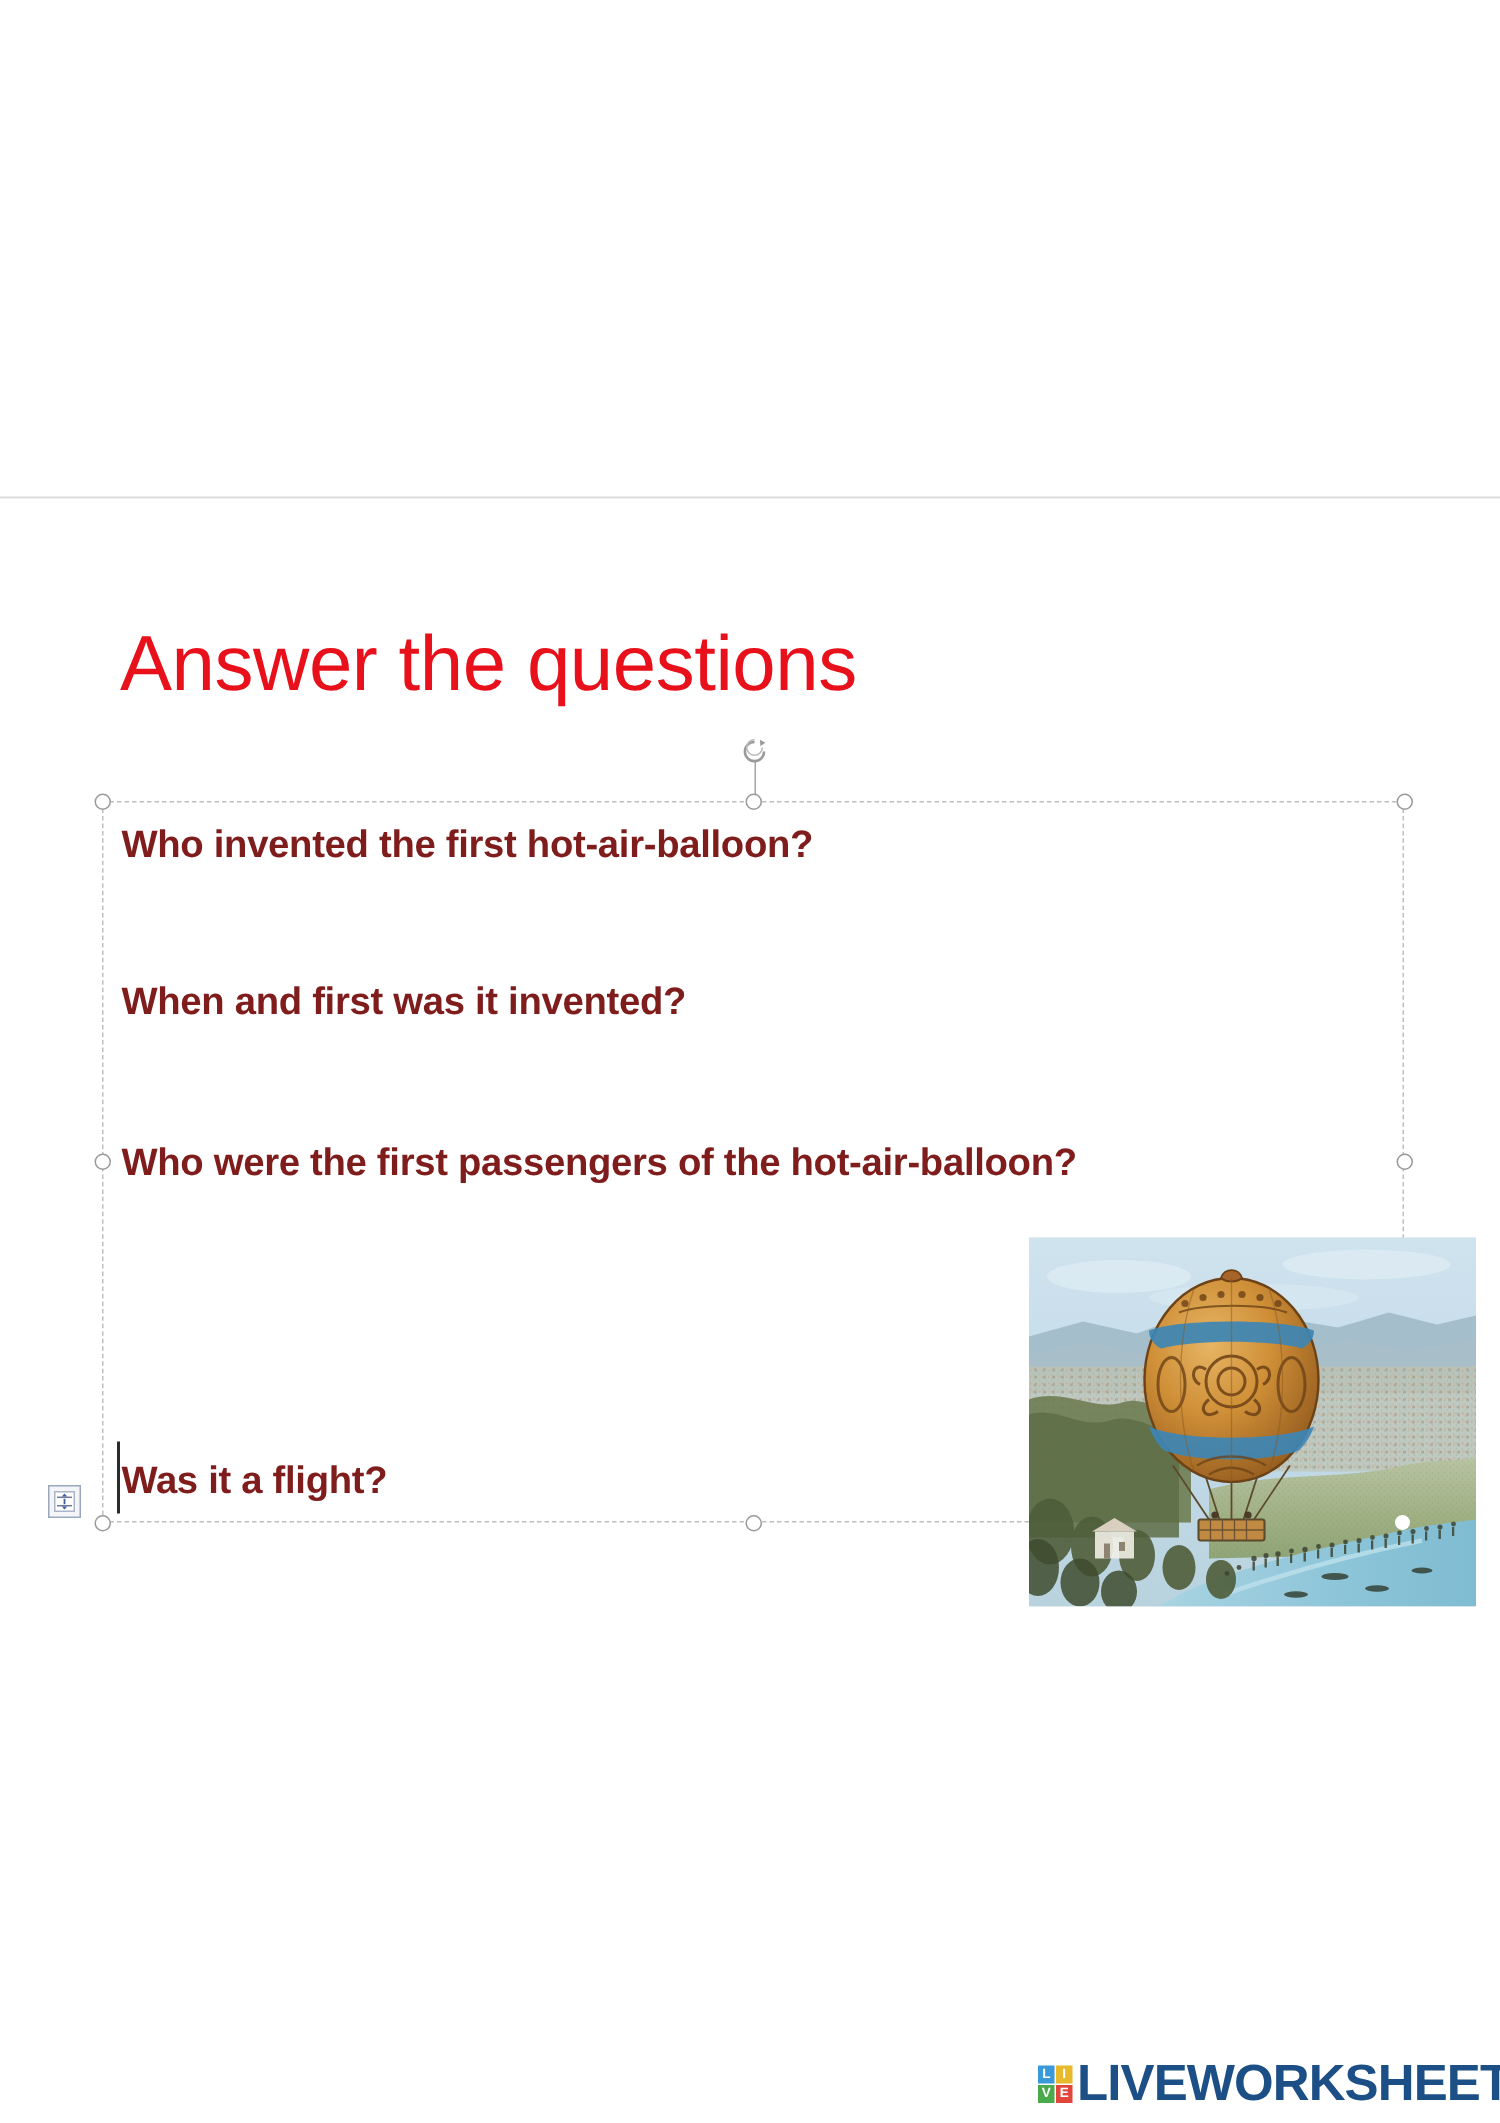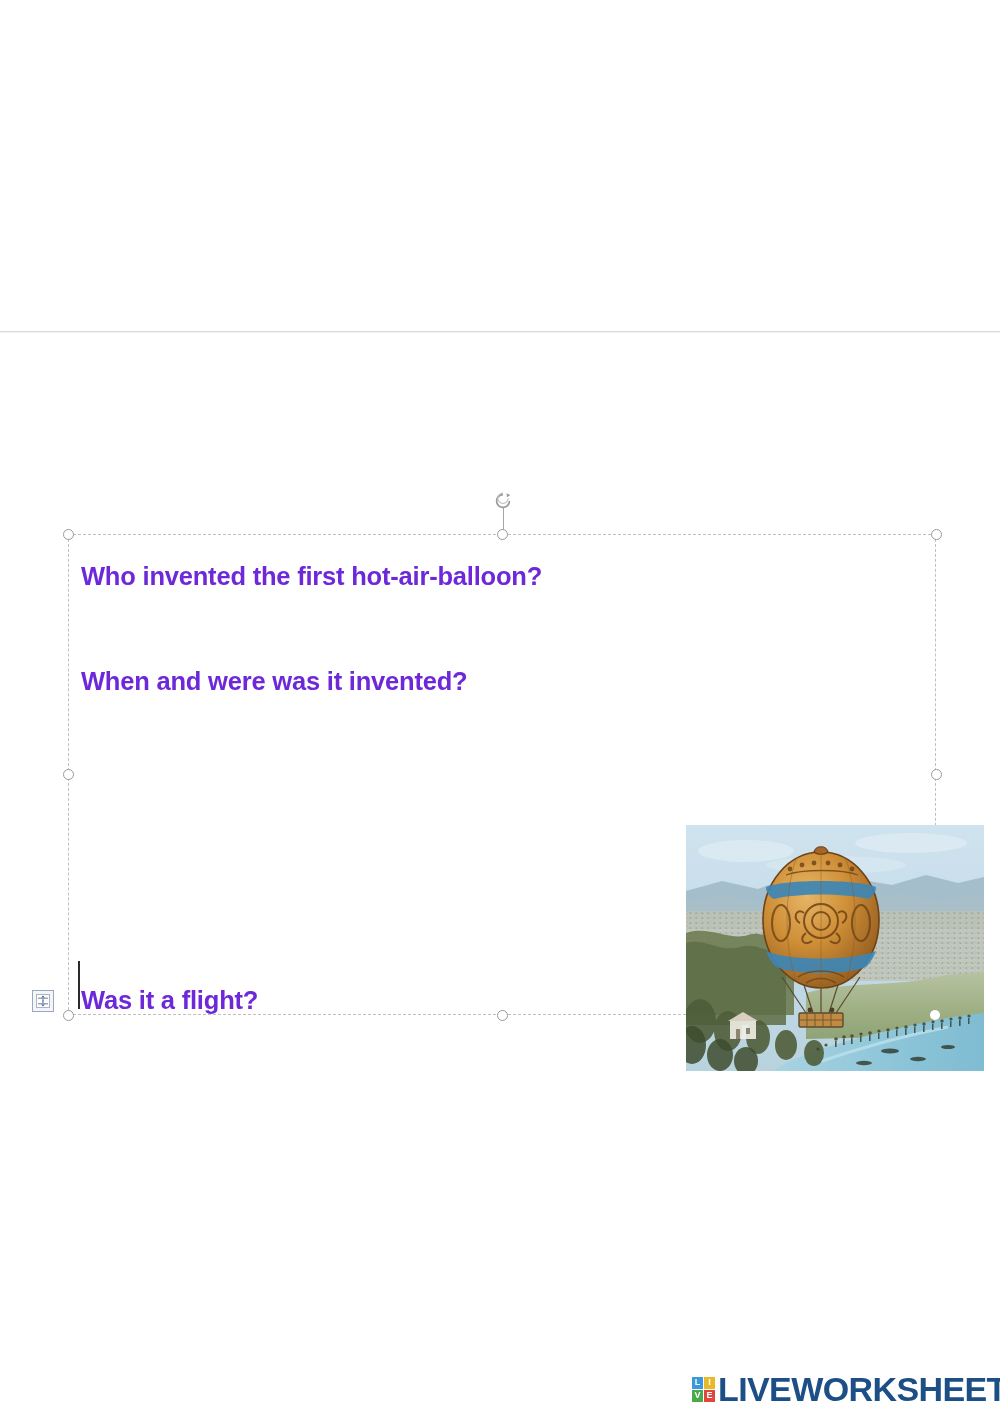--- a/index.html
+++ b/index.html
@@ -72,28 +72,27 @@
     position: absolute;
     left: 12px;
     top: 0;
     width: 856px;
     height: 100%;
   }
 
   .question {
     position: absolute;
     left: 0;
-    color: #6d28d9;
+    color: #7f1d1d;
     font-weight: bold;
     font-size: 25.5px;
     line-height: 30px;
     white-space: nowrap;
     font-family: "Liberation Sans", sans-serif;
     letter-spacing: -0.2px;
-    margin-top: 13px;
   }
   .q0 { top: 13px; }
   .q1 { top: 118px; }
   .q2 { top: 225px; }
   .q3 { top: 331px; }
   .q4 { top: 437px; }
 
   
   .text-caret {
     position: absolute;
@@ -218,26 +217,28 @@
 </style>
 </head>
 <body>
 
 <div id="page-root">
 
   <div class="top-divider"></div>
 
   <div class="slide">
 
+    <div class="slide-title">Answer the questions</div>
 
     <div class="textbox">
 
       <div class="question-list">
         <div class="question q0">Who invented the first hot-air-balloon?</div>
-        <div class="question q1">When and were was it invented?</div>
+        <div class="question q1">When and first was it invented?</div>
+        <div class="question q2">Who were the first passengers of the hot-air-balloon?</div>
         <div class="question q4">Was it a flight?</div>
       </div>
 
       <div class="text-caret"></div>
 
       <div class="rotate-stem"></div>
       <div class="rotate-handle">
         <svg width="20" height="20" viewBox="0 0 20 20">
           <path d="M10 3.6 A6.4 6.4 0 1 0 16.4 10" fill="none" stroke="#9a9a9a" stroke-width="1.7"></path>
           <path d="M10 2.1 A5.2 5.2 0 1 0 15.2 7.3" fill="none" stroke="#bdbdbd" stroke-width="1.1"></path>

